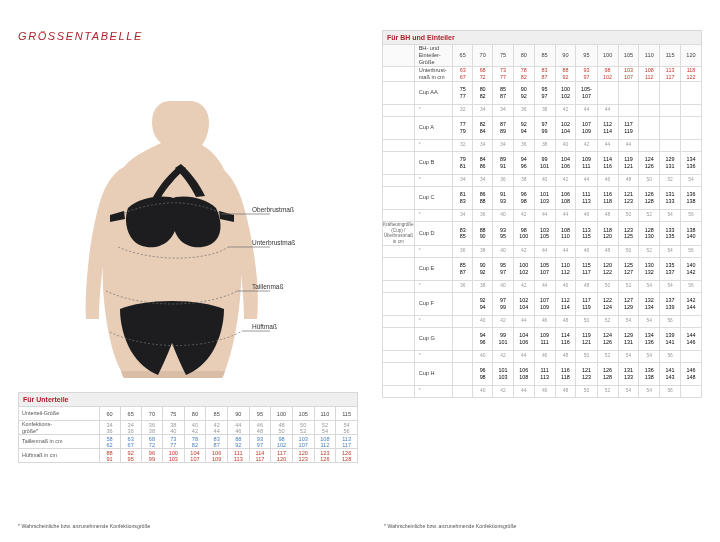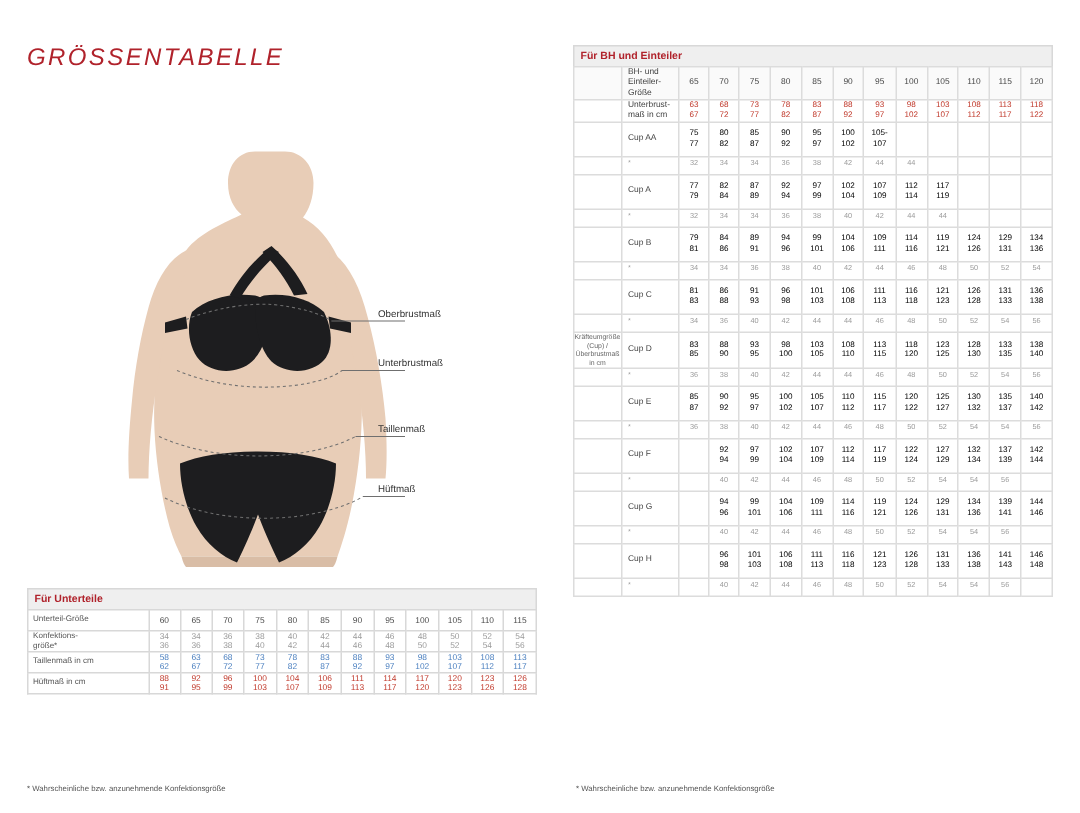--- a/index.html
+++ b/index.html
@@ -2,21 +2,21 @@
 <html><head>
 <meta charset="utf-8">
 <style>
   html,body{margin:0;padding:0;}
   body{width:720px;height:542px;background:#ffffff;font-family:"Liberation Sans",sans-serif;overflow:hidden;position:relative;}
   .page{position:relative;width:720px;height:542px;}
 
   
   .main-title{
     position:absolute;left:18px;top:30px;
-    font-size:16px;letter-spacing:1.6px;color:#b0222b;
+    font-size:11px;letter-spacing:1.6px;color:#b0222b;
     font-style:italic;font-weight:normal;
   }
 
   
   .illus{position:absolute;left:20px;top:95px;width:340px;height:285px;}
   .illus svg{display:block;}
   .callout{position:absolute;font-size:6.5px;color:#333;white-space:nowrap;}
 
   
   table{border-collapse:collapse;}

